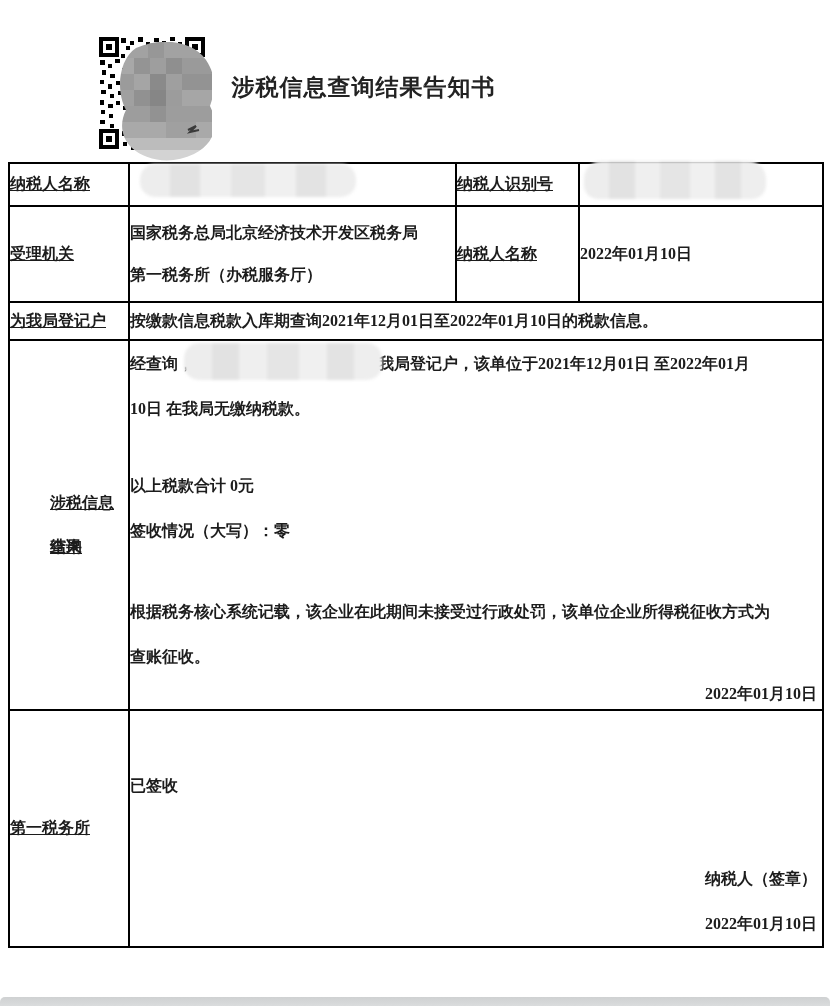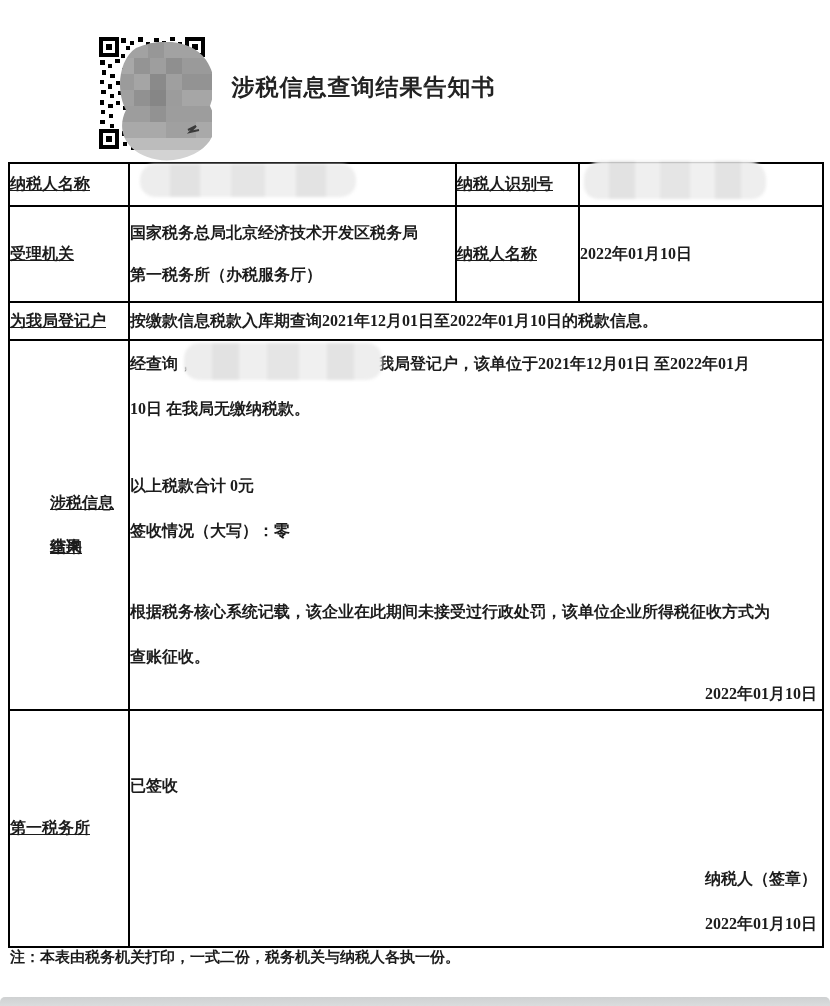--- a/index.html
+++ b/index.html
@@ -222,17 +222,16 @@
         <div class="ln rt">2022年01月10日</div>
       </td>
     </tr>
   </tbody>
     </table>
 
   <div class="redact redact-name"></div>
   <div class="redact redact-id"></div>
   <div class="redact redact-company"></div>
 
-  <div class="note">注：本表由税务机关打印，一式二份，税务机关与纳税人各执一份。</div>
 
   <div class="bottom-bar"></div>
 
 </div>
 
 </body></html>

